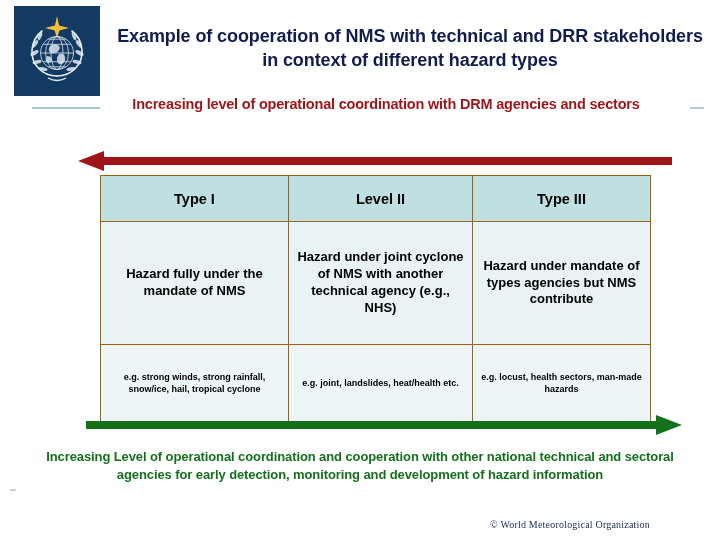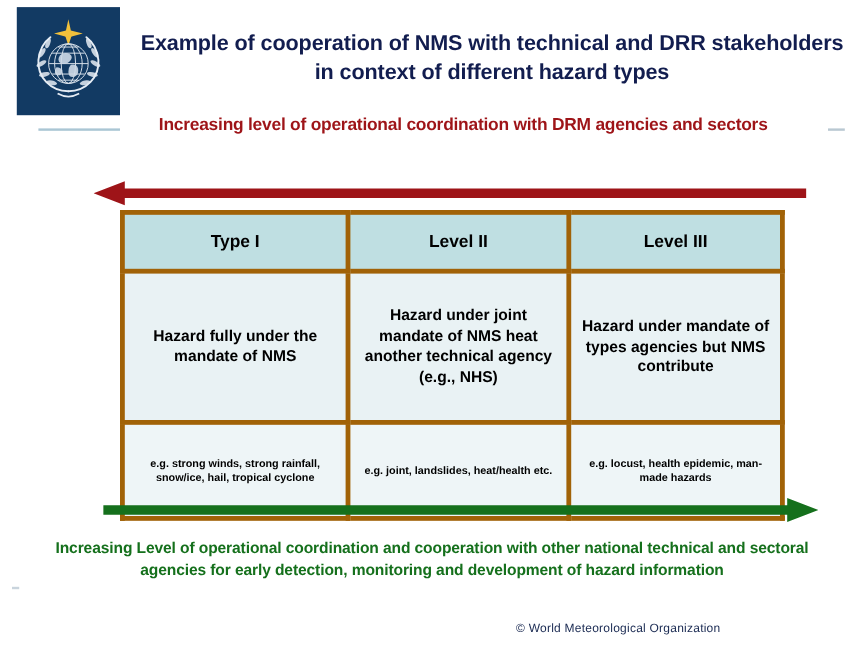--- a/index.html
+++ b/index.html
@@ -99,21 +99,21 @@
   
   .matrix {
     position: absolute;
     left: 100px;
     top: 175px;
     width: 550px;
     border-collapse: collapse;
     table-layout: fixed;
   }
   .matrix td {
-    border: 4px solid #a16207;
+    border: 1px solid #a16207;
     text-align: center;
     vertical-align: middle;
     color: #000000;
     padding: 2px 6px;
   }
   .matrix col.c1 { width: 188px; }
   .matrix col.c2 { width: 184px; }
   .matrix col.c3 { width: 178px; }
 
   .row-head td {
@@ -150,23 +150,23 @@
     line-height: 1.42;
     letter-spacing: -0.1px;
   }
 
   
   .copyright {
     position: absolute;
     left: 430px;
     top: 519px;
     width: 280px;
-    text-align: left;
+    text-align: center;
     color: #1a2a52;
-    font-family: Liberation Sans, sans-serif;
+    font-family: Liberation Serif, serif;
     font-size: 10px;
     letter-spacing: 0.2px;
   }
   .tick-left {
     position: absolute;
     left: 10px;
     top: 489px;
     width: 6px;
     height: 2px;
     background: #c9d4dd;
@@ -241,31 +241,31 @@
 <table class="matrix">
   <colgroup>
       <col class="c1">
       <col class="c2">
       <col class="c3">
     </colgroup>
   <tbody>
     <tr class="row-head">
       <td>Type I</td>
       <td>Level II</td>
-      <td>Level III</td>
+      <td>Type III</td>
     </tr>
     <tr class="row-mandate">
       <td>Hazard fully under the mandate of NMS</td>
-      <td>Hazard under joint mandate of NMS heat another  technical agency (e.g., NHS)</td>
+      <td>Hazard under joint cyclone of NMS with another  technical agency (e.g., NHS)</td>
       <td>Hazard under mandate of types agencies but NMS contribute</td>
     </tr>
     <tr class="row-examples">
       <td>e.g. strong winds, strong rainfall, snow/ice, hail, tropical cyclone</td>
       <td>e.g. joint, landslides, heat/health etc.</td>
-      <td>e.g. locust, health epidemic, man-made hazards</td>
+      <td>e.g. locust, health sectors, man-made hazards</td>
     </tr>
   </tbody>
 </table>
 
 <div class="arrow-green">
   <svg width="596" height="22" viewBox="0 0 596 22" aria-hidden="true">
     <polygon points="596,11 570,1 570,7 0,7 0,15 570,15 570,21" fill="#15701c"></polygon>
   </svg>
 </div>
 

